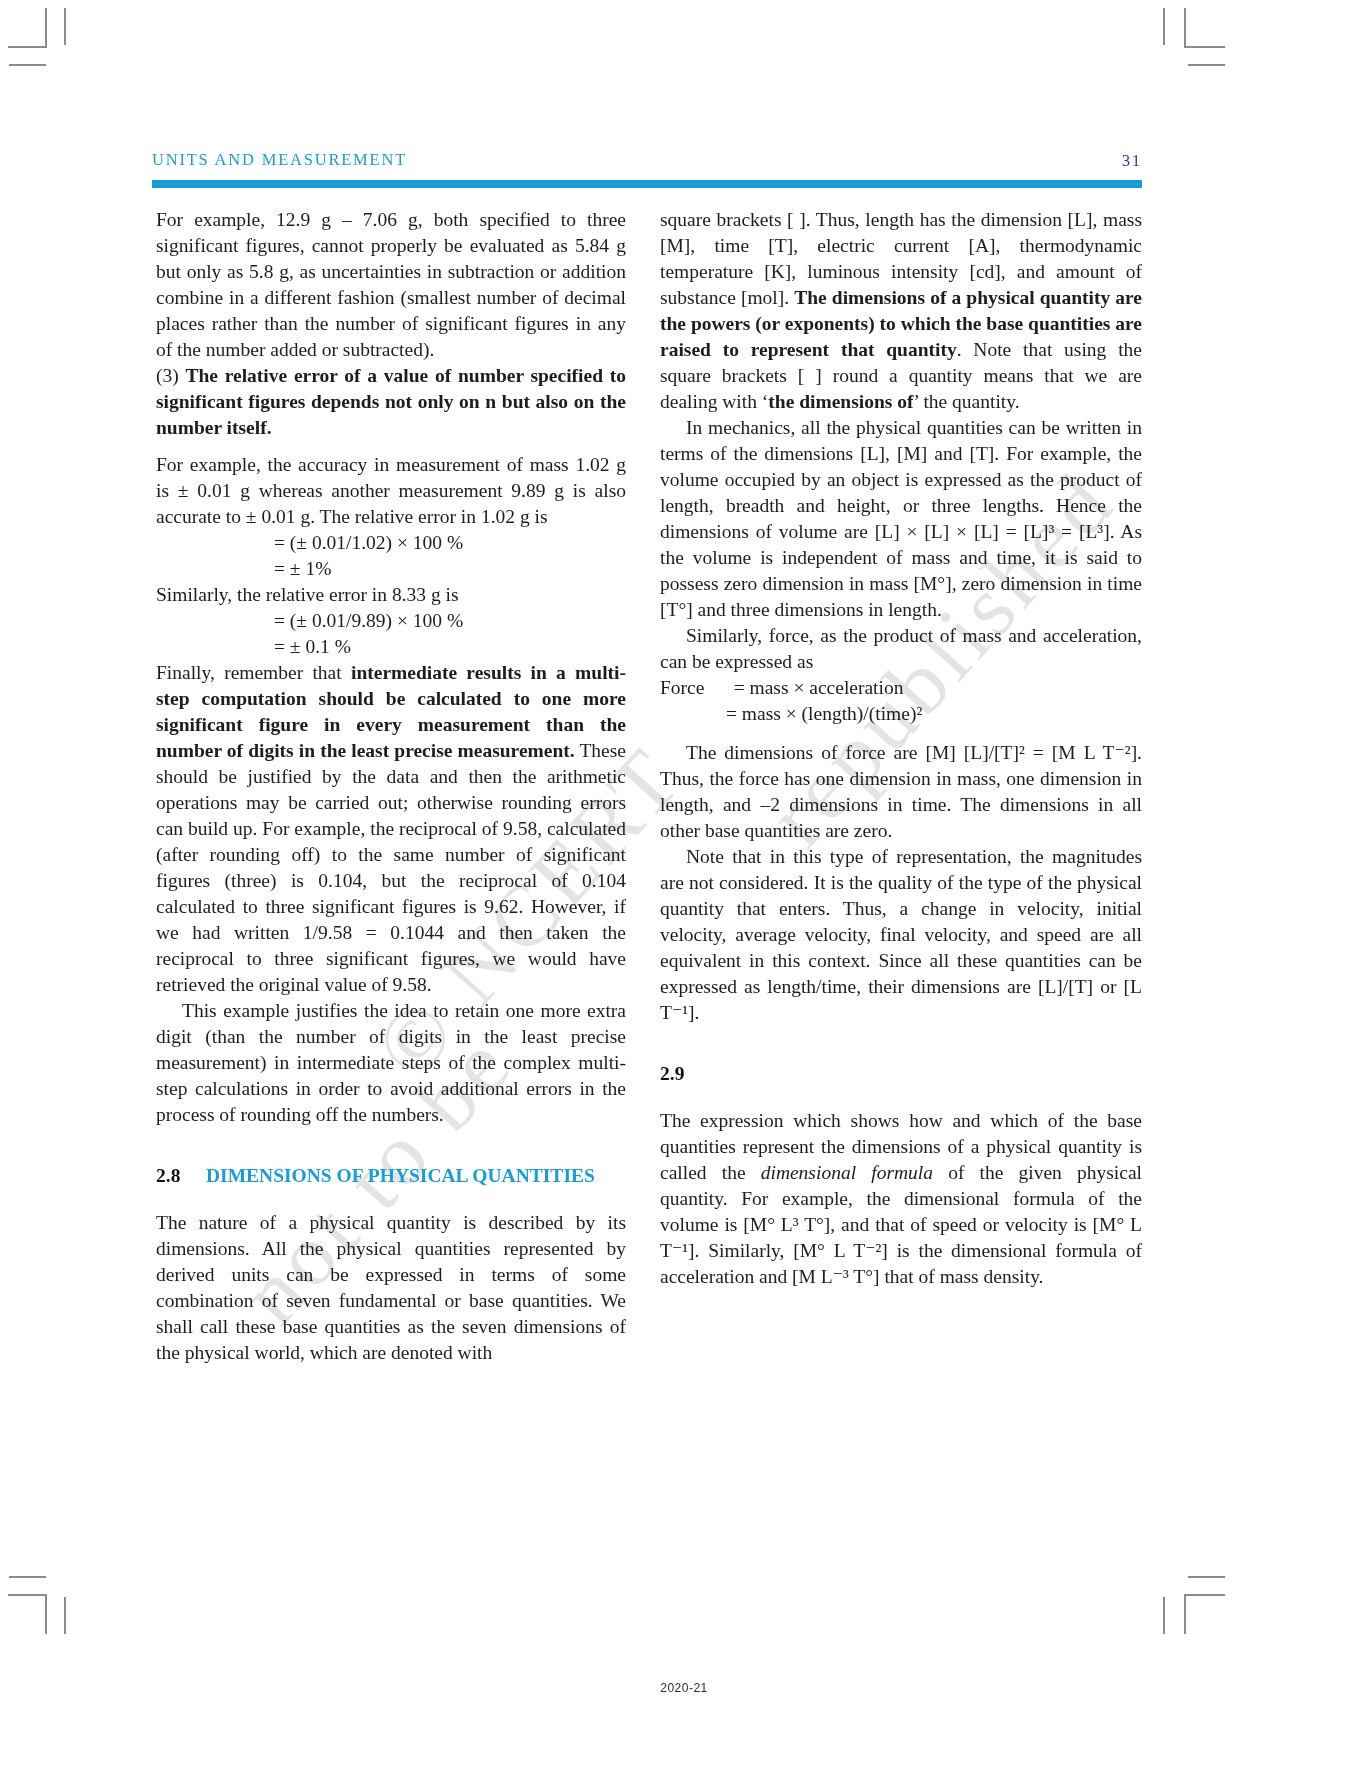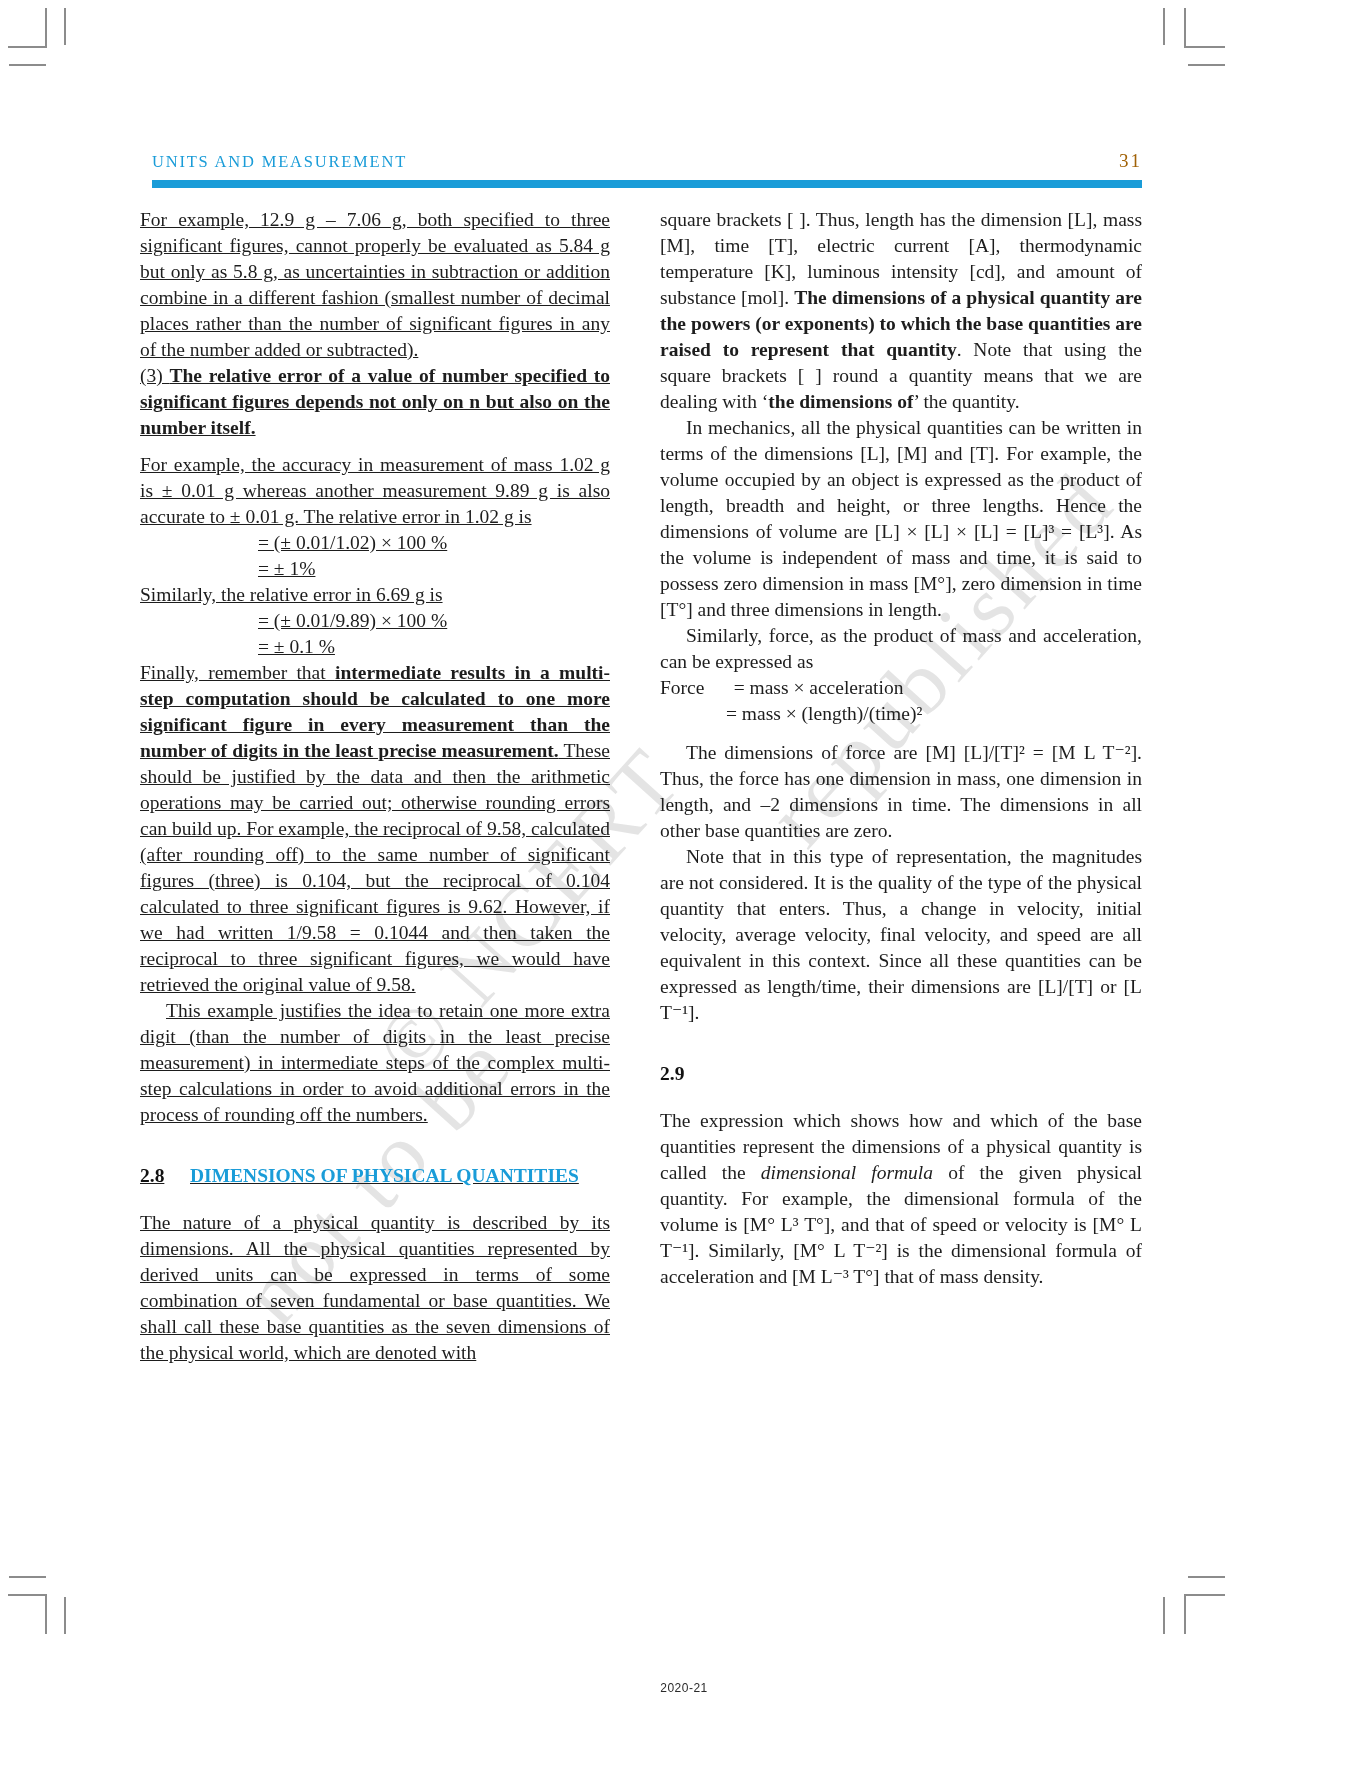--- a/index.html
+++ b/index.html
@@ -9,34 +9,34 @@
     overflow:hidden;
   }
   
   .cm{position:absolute;background:#8c8c8c;}
   
   .page-header{
     position:absolute;left:152px;top:150px;width:990px;
     display:flex;justify-content:space-between;align-items:flex-end;
   }
   .header-title{font-size:16.5px;letter-spacing:1.8px;color:#1a9cd8;}
-  .header-pagenum{font-size:19px;letter-spacing:2px;color:#a16207;text-align:center;}
+  .header-pagenum{font-size:16px;letter-spacing:2px;color:#4c1d95;text-align:center;}
   .header-rule{position:absolute;left:152px;top:180px;width:990px;height:8px;background:#1a9cd8;}
   
   .wm{
     position:absolute;font-size:88px;letter-spacing:5px;white-space:nowrap;
     color:rgba(130,130,130,0.22);transform:rotate(-48deg);z-index:0;
     font-family:"Liberation Serif","DejaVu Serif",serif;
   }
   
   .col{
     position:absolute;top:207px;font-size:19.5px;line-height:26px;
     text-align:justify;z-index:1;
   }
-  .col-left{left:140px;width:470px;text-decoration:underline;}
+  .col-left{left:156px;width:470px;}
   .col-right{left:660px;width:482px;}
   .body-p{margin:0;}
   .body-p.indent{text-indent:26px;}
   .bold{font-weight:bold;}
   .italic{font-style:italic;}
   .formula{line-height:26px;text-align:left;}
   .sec-heading{display:flex;font-size:19.5px;font-weight:bold;line-height:27px;margin:34px 0 21px 0;text-align:left;}
   .sec-num{flex:0 0 50px;color:#111111;}
   .sec-title{flex:1;color:#1a9cd8;}
   .h-line{display:block;}
@@ -81,21 +81,21 @@
 </header>
 <div class="header-rule"></div>
 
 <main>
   <div id="col-left" class="col col-left">
       <p class="body-p"><span>For example, 12.9 g – 7.06 g, both specified to three significant figures, cannot properly be evaluated as 5.84 g but only as 5.8 g, as uncertainties in subtraction or addition combine in a different fashion (smallest number of decimal places rather than the number of significant figures in any of the number added or subtracted).</span></p>
       <p class="body-p" style=""><span>(3) </span><span class="bold">The relative error of a value of number specified to significant figures depends not only on n but also on the number itself.</span></p>
       <p class="body-p" style="margin-top: 11px;"><span>For example,  the accuracy  in measurement of mass 1.02 g is ± 0.01 g  whereas another measurement 9.89 g is also accurate to  ± 0.01 g. The relative error in 1.02 g is</span></p>
       <div class="formula" style="padding-left: 118px;">= (± 0.01/1.02) × 100 %</div>
       <div class="formula" style="padding-left: 118px;">= ± 1%</div>
-      <p class="body-p"><span>Similarly, the relative error in 6.69 g  is</span></p>
+      <p class="body-p"><span>Similarly, the relative error in 8.33 g  is</span></p>
       <div class="formula" style="padding-left: 118px;">= (± 0.01/9.89) × 100 %</div>
       <div class="formula" style="padding-left: 118px;">= ± 0.1 %</div>
       <p class="body-p"><span>Finally, remember that </span><span class="bold">intermediate results in a multi-step computation should be calculated to one more significant figure in every measurement than the number of digits in the least precise measurement.</span><span> These should be justified by the data and then the arithmetic operations may be carried out; otherwise rounding errors can build up. For example, the reciprocal of 9.58, calculated (after rounding off) to the same number of significant figures (three) is 0.104, but the reciprocal of 0.104 calculated to three significant figures is 9.62.  However, if we had written 1/9.58 = 0.1044 and then taken the reciprocal to three significant figures, we would have retrieved the original value of 9.58.</span></p>
       <p class="body-p indent"><span>This example justifies the idea to retain one more extra digit (than the number of digits in the least precise measurement) in intermediate steps of the complex multi-step calculations in order to avoid additional errors in the process of rounding off the numbers.</span></p>
       <h2 class="sec-heading">
         <span class="sec-num">2.8</span>
         <span class="sec-title">
           <span class="h-line">DIMENSIONS OF PHYSICAL QUANTITIES</span>
         </span>
       </h2>

